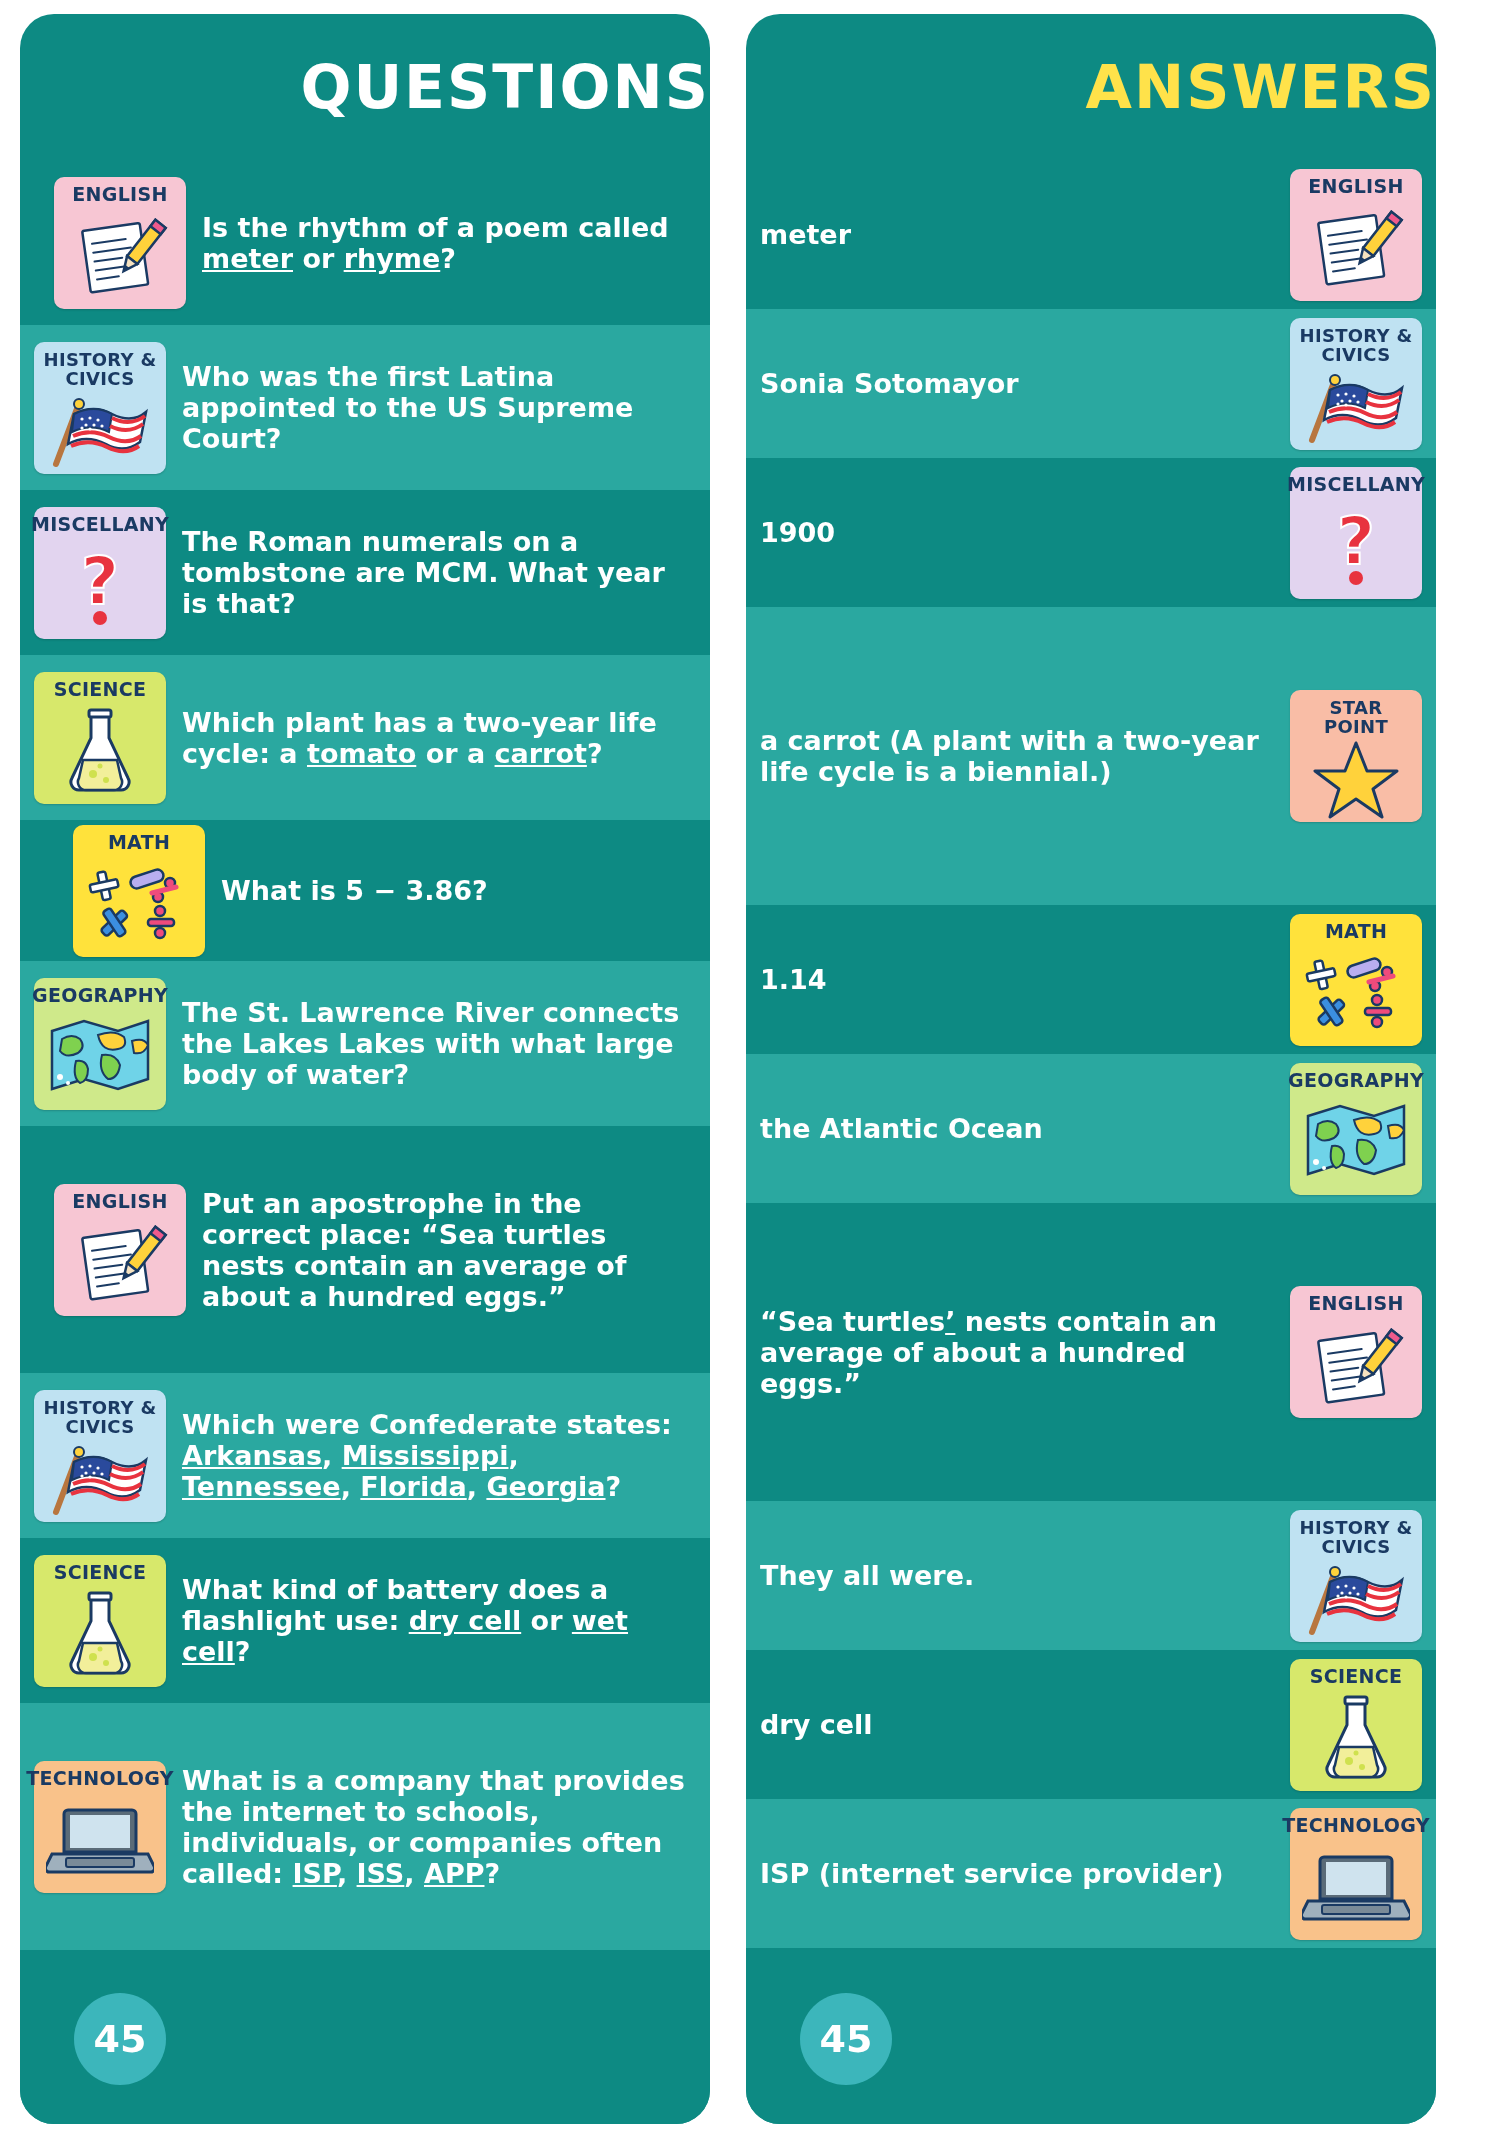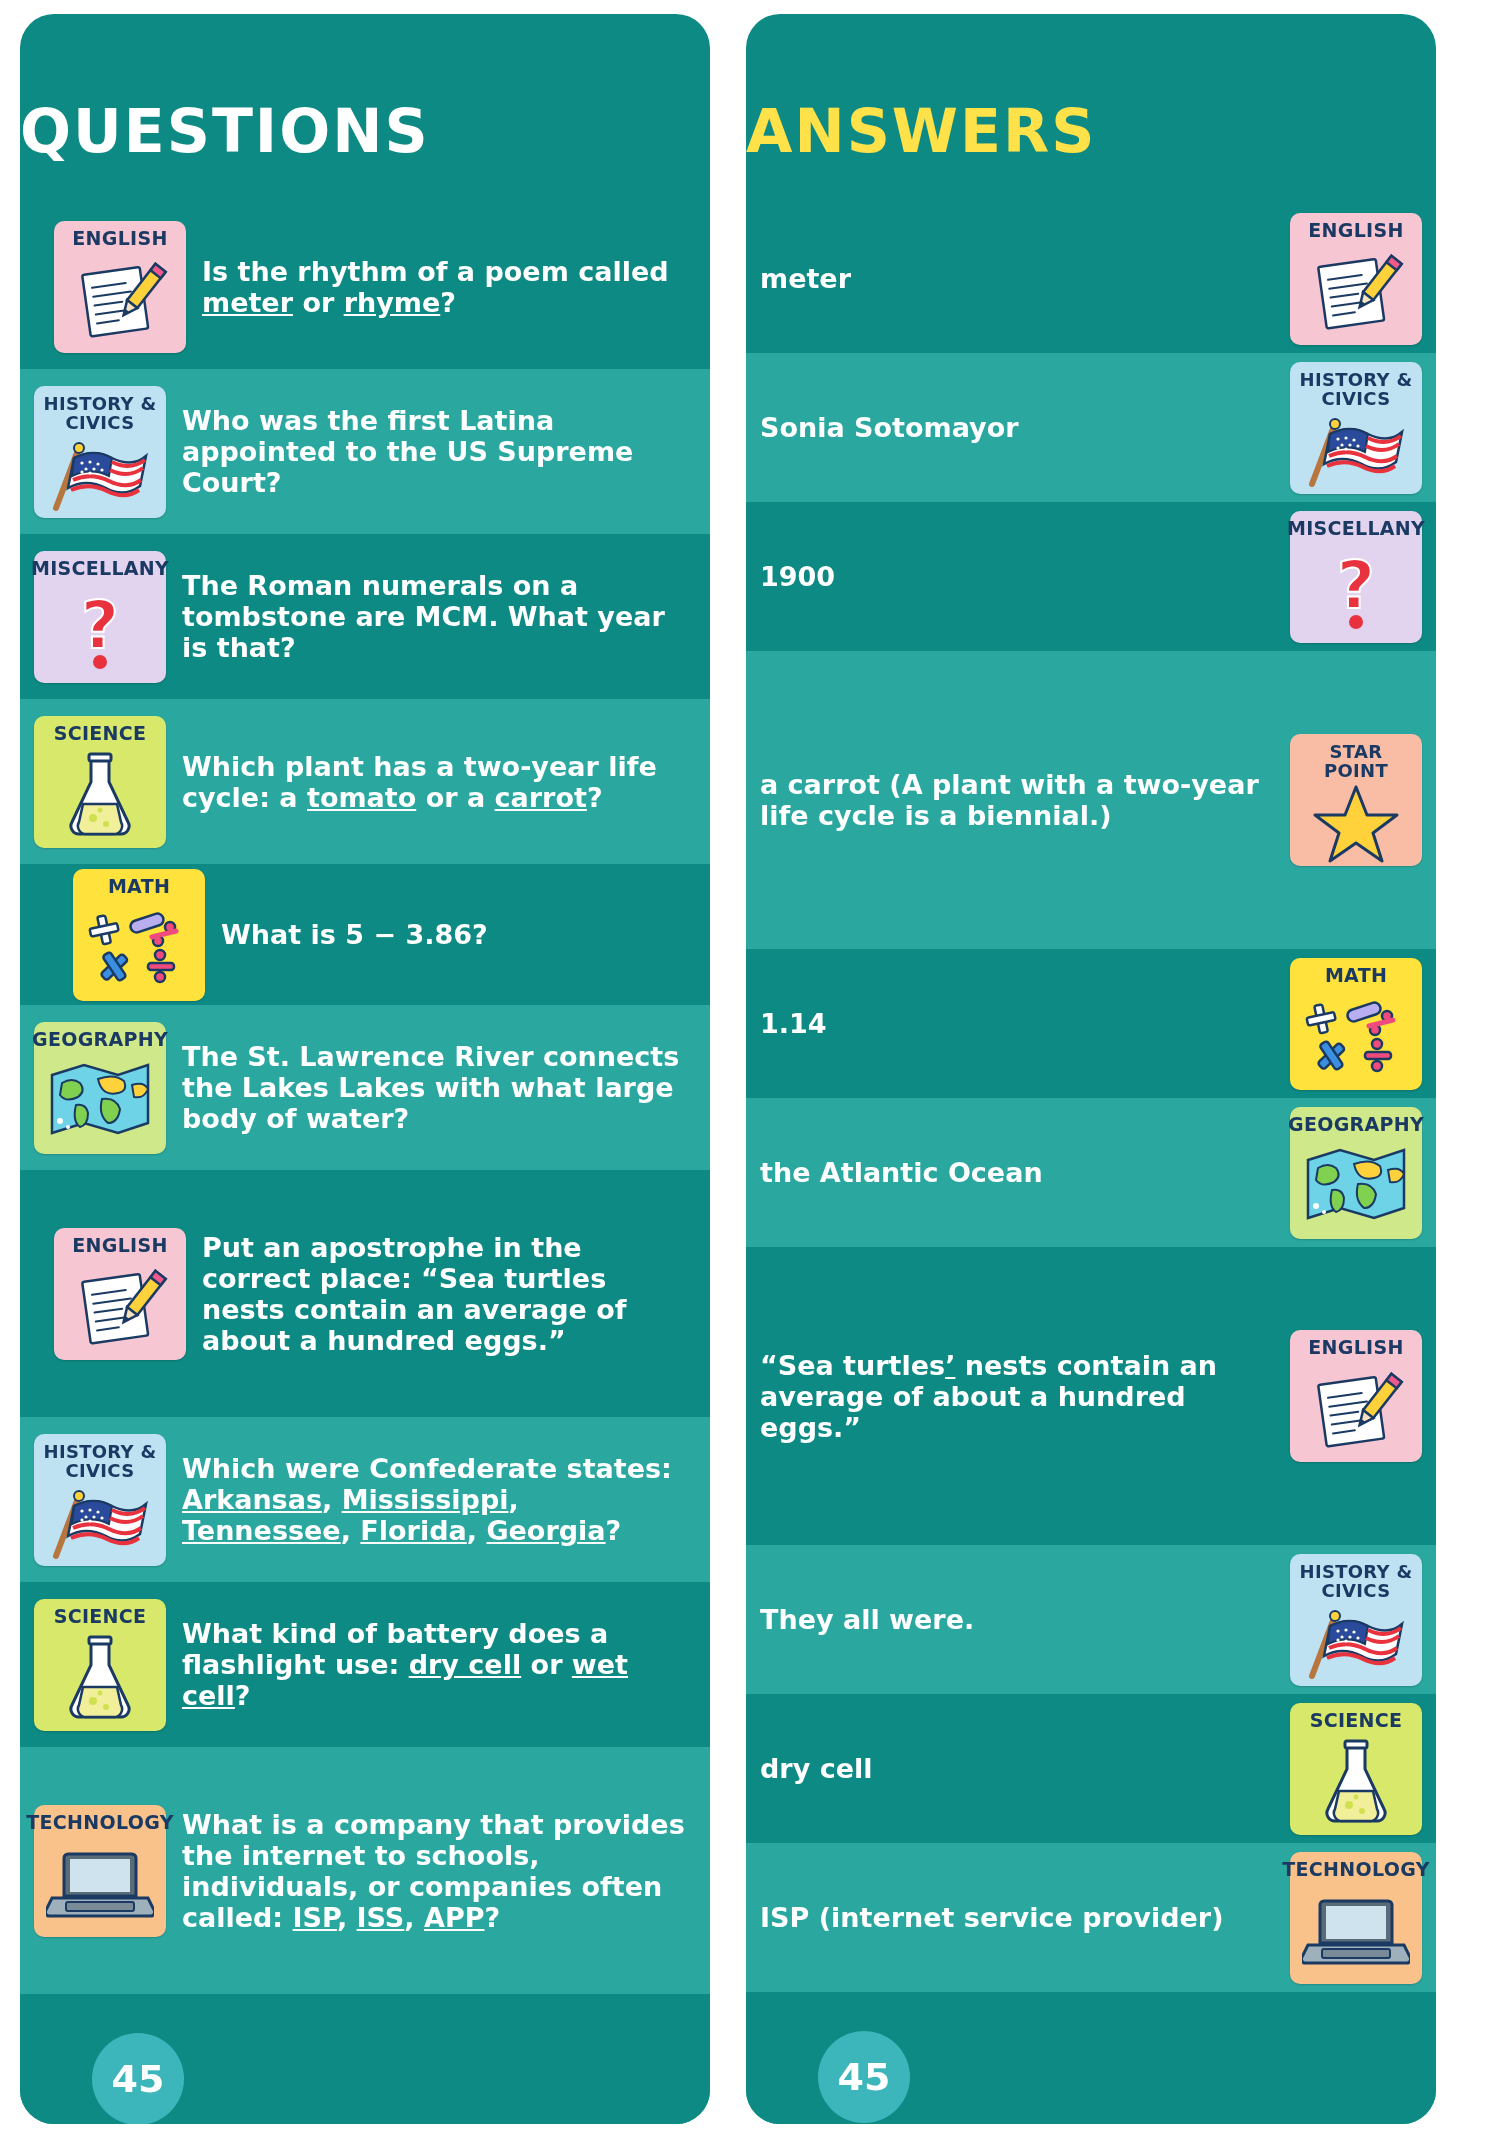--- a/index.html
+++ b/index.html
@@ -29,22 +29,21 @@
     border-radius: 34px;
     overflow: hidden;
     display: flex;
     flex-direction: column;
   }
   .card-header {
     height: 146px;
     flex: 0 0 146px;
     display: flex;
     align-items: center;
-    justify-content: flex-start;
-    margin-top: 44px;
+    justify-content: flex-end;
   }
   .card-title {
     font-size: 60px;
     font-weight: bold;
     letter-spacing: 2px;
     font-family: "DejaVu Sans", sans-serif;
   }
   .title-q { color: #ffffff; }
   .title-a { color: #ffe24a; }
 
@@ -118,21 +117,21 @@
   .q-row .text { flex: 1 1 auto; }
   .a-row .text { flex: 1 1 auto; font-weight: bold; }
   u { text-decoration: underline; }
 
   .card-footer {
     height: 170px;
     flex: 0 0 170px;
     background: #0d8a83;
     display: flex;
     align-items: center;
-    padding-left: 72px;
+    padding-left: 54px;
     text-align: right;
   }
   .page-badge {
     width: 92px;
     height: 92px;
     border-radius: 50%;
     background: #3cb6bb;
     color: #ffffff;
     display: flex;
     align-items: center;

